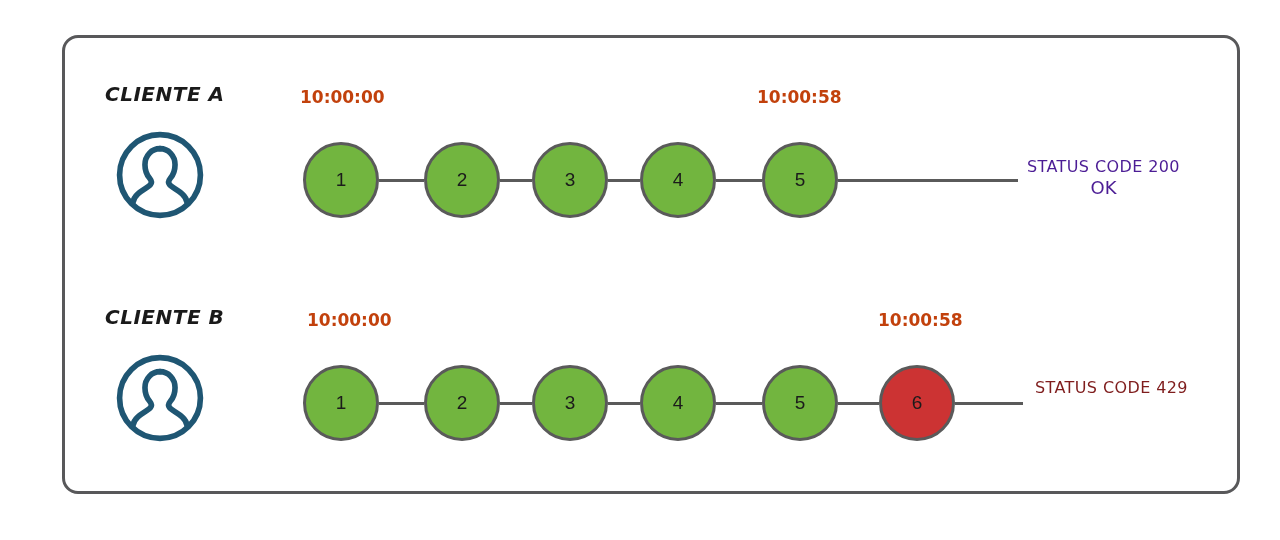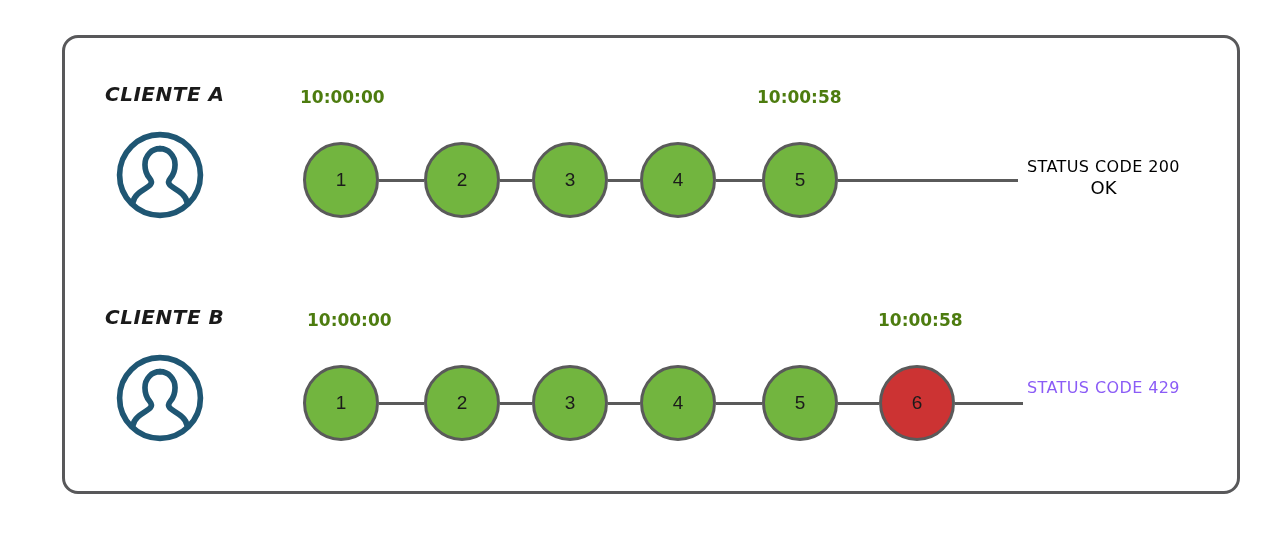--- a/index.html
+++ b/index.html
@@ -65,21 +65,21 @@
   }
   .avatar svg { display: block; width: 94px; height: 94px; }
 
   
   .timestamp {
     position: absolute;
     top: 87px;
     font-family: "DejaVu Sans", sans-serif;
     font-size: 17px;
     font-weight: 700;
-    color: #4d7c0f;
+    color: #c2410c;
     white-space: nowrap;
   }
 
   
   .chain { position: absolute; top: 0; left: 0; }
 
   .node {
     position: absolute;
     width: 76px;
     height: 76px;
@@ -114,22 +114,22 @@
   }
   .status .line1 {
     display: block;
     font-size: 16px;
     letter-spacing: 0.4px;
   }
   .status .line2 {
     display: block;
     font-size: 18px;
   }
-  .status.ok  { color: #000000; }
-  .status.err { color: #8b5cf6; }
+  .status.ok  { color: #4c1d95; }
+  .status.err { color: #7f1d1d; margin-left: 8px; }
 </style>
 </head>
 <body>
 
 <div id="stage">
 
   <div class="frame"></div>
 
   <div class="row row-a">
 

